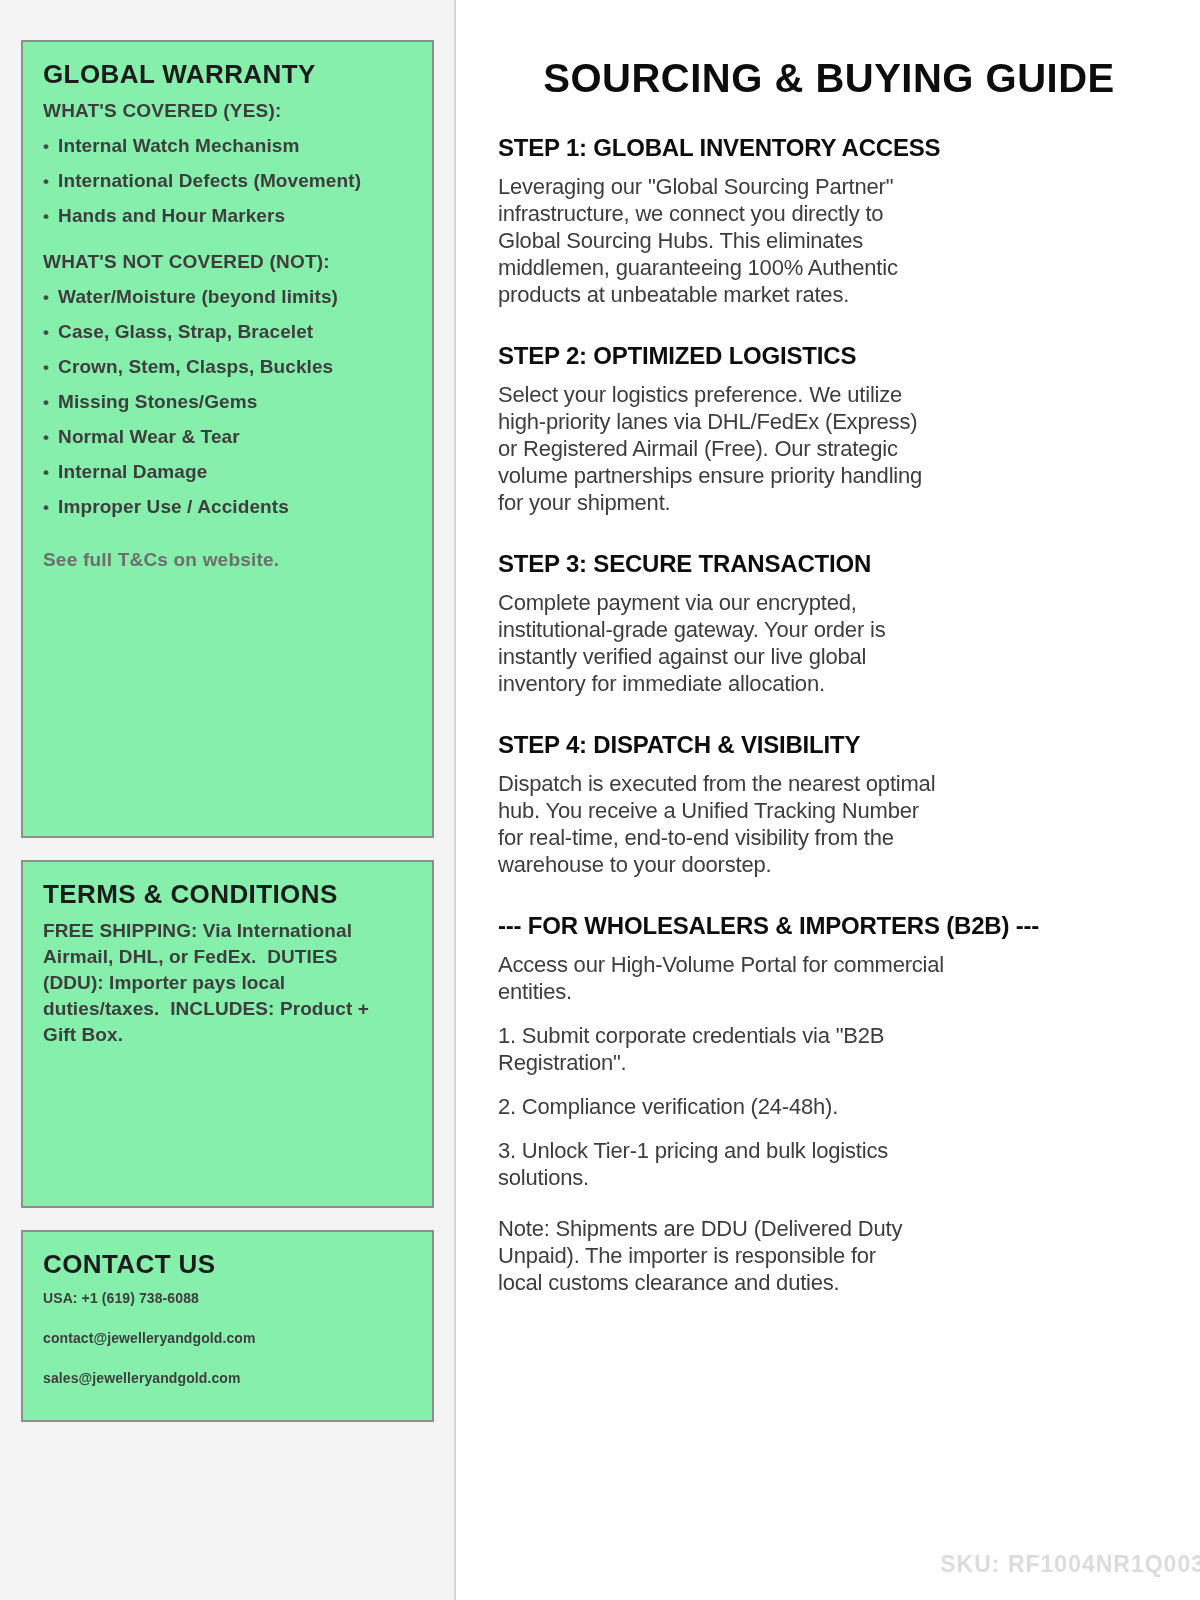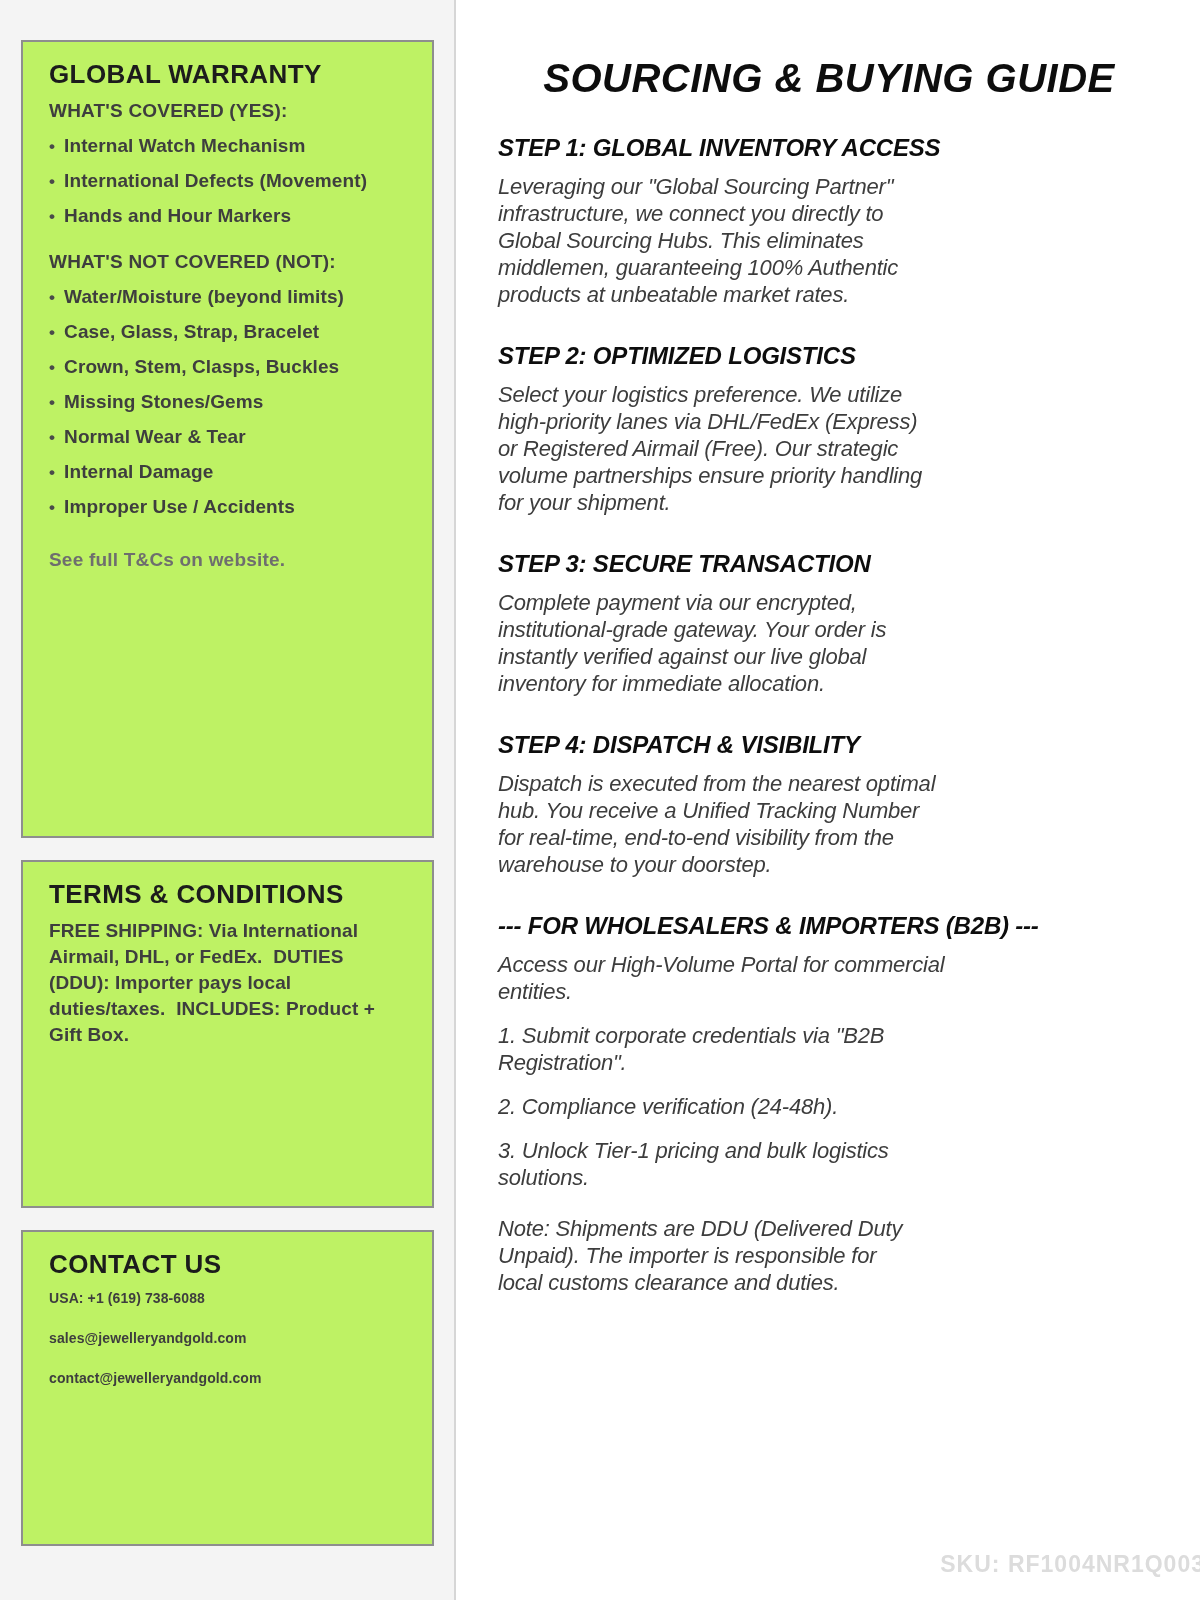--- a/index.html
+++ b/index.html
@@ -16,26 +16,26 @@
     width:456px;height:1600px;
     background:#f4f4f4;
     border-right:2px solid #d6d6d6;
     box-sizing:border-box;
     padding-top:40px;
   }
   .panel{
     box-sizing:border-box;
     margin:0 20px 22px 21px;
     border:2px solid #8e8e8e;
-    background:#bef264;
-    padding:16px 26px;
+    background:#86efac;
+    padding:16px 20px;
   }
   .panel-warranty{height:798px;}
   .panel-terms{height:348px;}
-  .panel-contact{height:316px;}
+  .panel-contact{height:192px;}
   .panel h2{
     margin:0;
     font-size:26px;line-height:32px;
     font-weight:700;letter-spacing:.4px;
     color:#1c1c1c;
   }
   .subhead{
     margin:8px 0 0 0;
     font-size:19px;line-height:26px;
     font-weight:700;letter-spacing:.2px;
@@ -70,21 +70,20 @@
     margin:6px 0 16px 0;
     font-size:14px;line-height:24px;
     font-weight:700;color:#3e3e3e;letter-spacing:.1px;
   }
   
   .main{
     position:absolute;left:458px;top:0;
     width:742px;height:1132px;
     box-sizing:border-box;
     padding:0 40px;
-    font-style:italic;
   }
   .main h1{
     margin:56px 0 0 0;
     text-align:center;
     font-size:40px;line-height:44px;
     font-weight:700;letter-spacing:.5px;
     color:#0d0d0d;
   }
   .step-heading{
     margin:34px 0 11px 0;
@@ -170,22 +169,22 @@
     <p class="panel-body">FREE SHIPPING: Via International
 Airmail, DHL, or FedEx.  DUTIES
 (DDU): Importer pays local
 duties/taxes.  INCLUDES: Product +
 Gift Box.</p>
   </section>
 
   <section class="panel panel-contact">
     <h2>CONTACT US</h2>
     <p class="contact-line">USA: +1 (619) 738-6088</p>
+    <p class="contact-line">contact@jewelleryandgold.com</p>
     <p class="contact-line">sales@jewelleryandgold.com</p>
-    <p class="contact-line">contact@jewelleryandgold.com</p>
   </section>
 
 </aside>
 
 <main class="main">
   <h1>SOURCING &amp; BUYING GUIDE</h1>
 
   <h3 class="step-heading">STEP 1: GLOBAL INVENTORY ACCESS</h3>
   <p class="step-body">Leveraging our "Global Sourcing Partner"
 infrastructure, we connect you directly to

